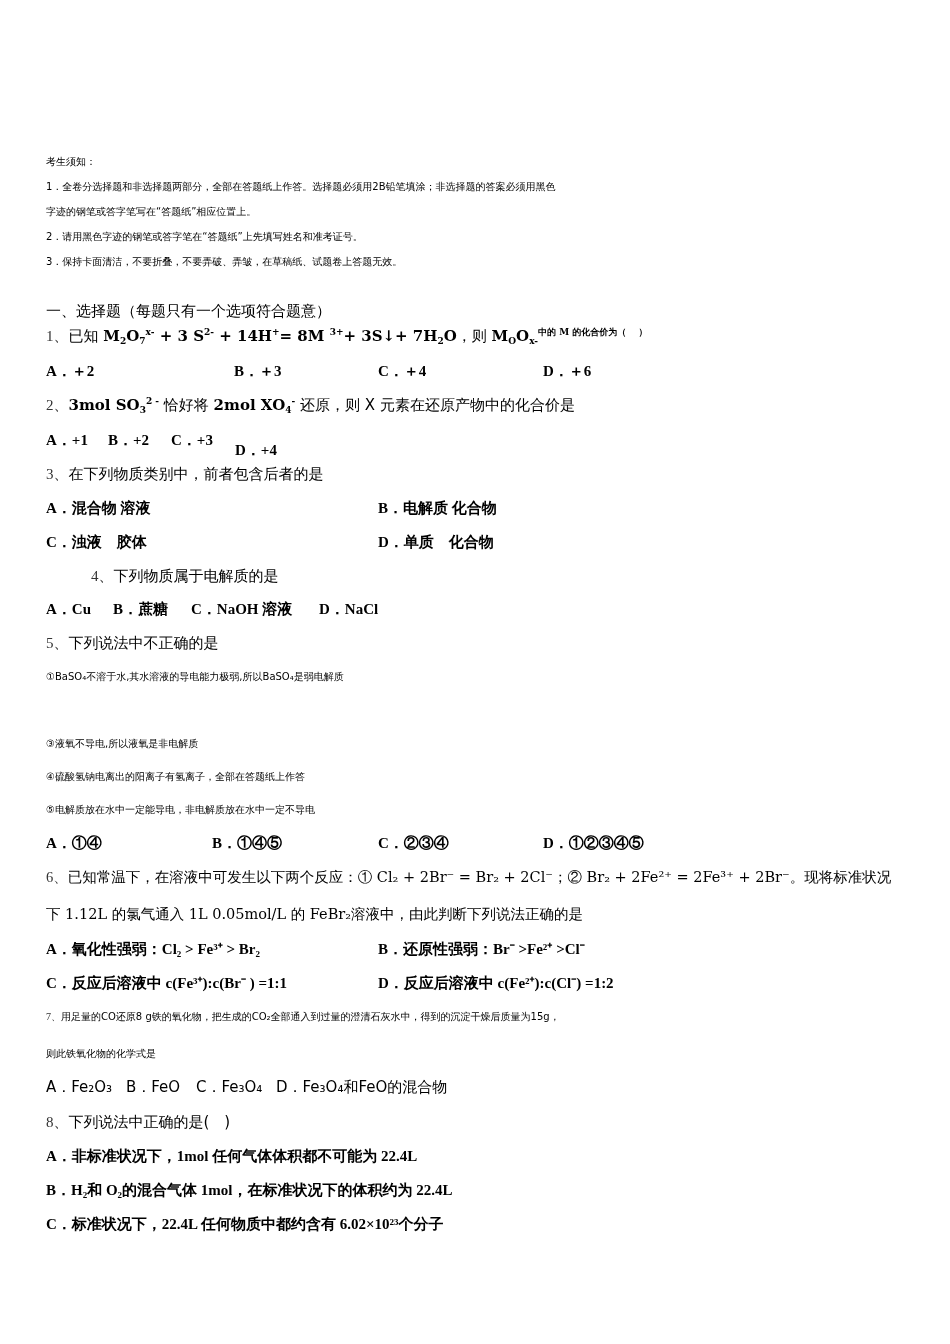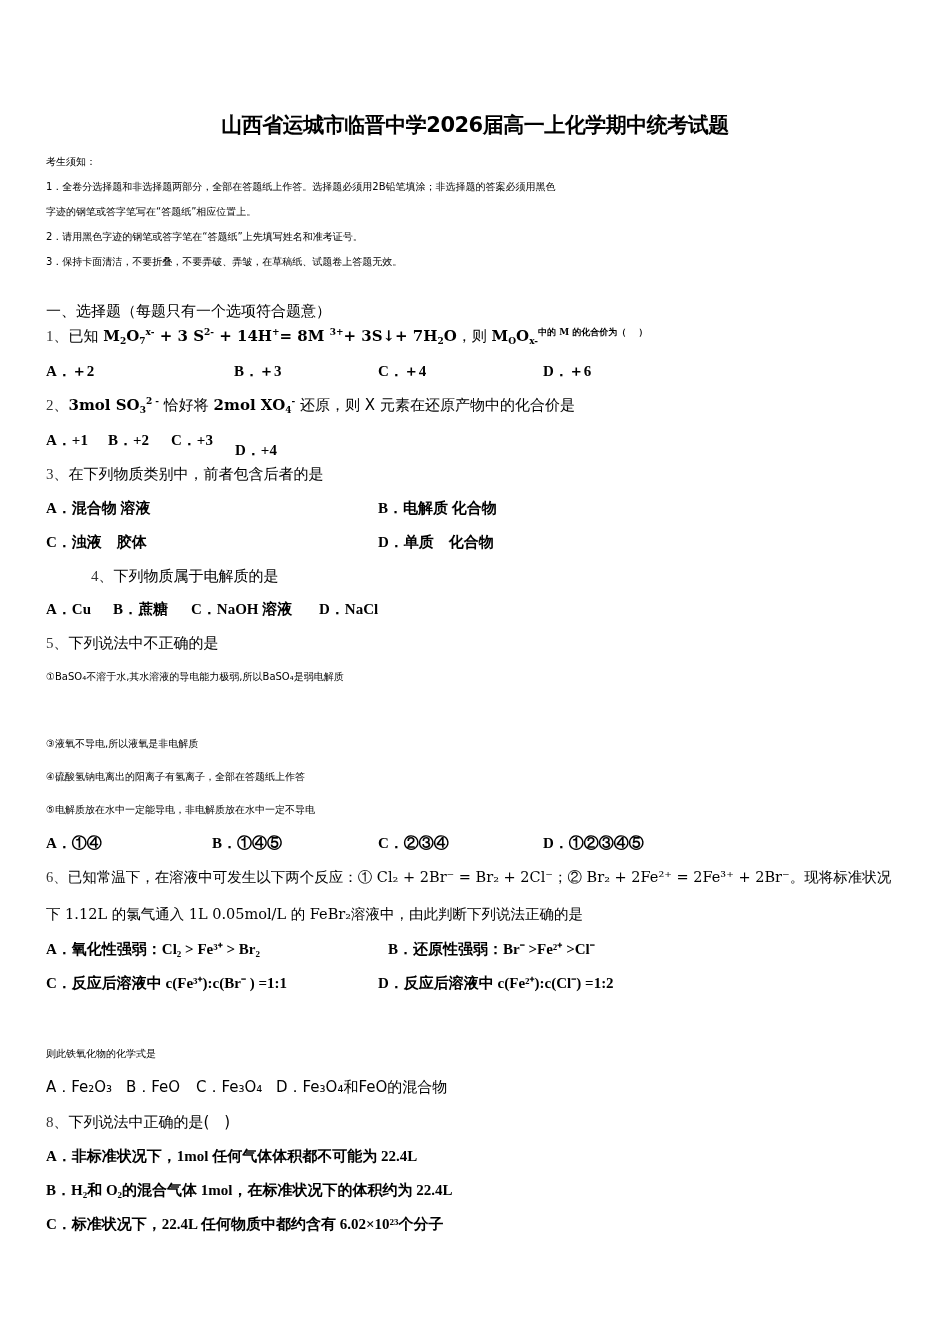--- a/index.html
+++ b/index.html
@@ -17,21 +17,20 @@
   sub { vertical-align:-3px; }
   .opt { position:absolute; white-space:nowrap; font-size:15px; line-height:20px; }
   .optl { font-weight:bold; font-family:"Liberation Serif",serif; }
   .lab { font-family:"DejaVu Sans","Liberation Sans",sans-serif; }
 </style>
 </head>
 <body>
 
 <div class="page">
 
-  <div class="title">山西省运城市临晋中学2026届高一上化学期中统考试题</div>
 
   <div class="line sans" style="top:152px;">考生须知：</div>
   <div class="line sans" style="top:177px;">1．全卷分选择题和非选择题两部分，全部在答题纸上作答。选择题必须用2B铅笔填涂；非选择题的答案必须用黑色</div>
   <div class="line sans" style="top:202px;">字迹的钢笔或答字笔写在“答题纸”相应位置上。</div>
   <div class="line sans" style="top:227px;">2．请用黑色字迹的钢笔或答字笔在“答题纸”上先填写姓名和准考证号。</div>
   <div class="line sans" style="top:252px;">3．保持卡面清洁，不要折叠，不要弄破、弄皱，在草稿纸、试题卷上答题无效。</div>
 
   <div class="line lab" style="top:301px;">一、选择题（每题只有一个选项符合题意）</div>
 
   <div class="line" style="top:326px;">
@@ -76,24 +75,27 @@
   <div class="opt optl" style="top:833px;left:46px;">A．①④</div>
   <div class="opt optl" style="top:833px;left:212px;">B．①④⑤</div>
   <div class="opt optl" style="top:833px;left:378px;">C．②③④</div>
   <div class="opt optl" style="top:833px;left:543px;">D．①②③④⑤</div>
 
   <div class="line" style="top:867px;font-size:14.5px;">
     <span class="num">6、</span><span>已知常温下，在溶液中可发生以下两个反应：① Cl₂ + 2Br⁻ = Br₂ + 2Cl⁻；② Br₂ + 2Fe²⁺ = 2Fe³⁺ + 2Br⁻。现将标准状况</span>
   </div>
   <div class="line" style="top:904px;font-size:14.5px;">下 1.12L 的氯气通入 1L 0.05mol/L 的 FeBr₂溶液中，由此判断下列说法正确的是</div>
   <div class="opt optl" style="top:939px;left:46px;">A．氧化性强弱：Cl₂ &gt; Fe³⁺ &gt; Br₂</div>
-  <div class="opt optl" style="top:939px;left:378px;margin-left:10px;">B．还原性强弱：Br⁻ &gt;Fe²⁺ &gt;Cl⁻</div>
+  <div class="opt optl" style="top:939px;left:378px;">B．还原性强弱：Br⁻ &gt;Fe²⁺ &gt;Cl⁻</div>
   <div class="opt optl" style="top:973px;left:46px;">C．反应后溶液中 c(Fe³⁺):c(Br⁻ ) =1:1</div>
   <div class="opt optl" style="top:973px;left:378px;">D．反应后溶液中 c(Fe²⁺):c(Cl⁻) =1:2</div>
 
+  <div class="line sans" style="top:1007px;">
+    <span class="num">7、</span><span>用足量的CO还原8 g铁的氧化物，把生成的CO₂全部通入到过量的澄清石灰水中，得到的沉淀干燥后质量为15g，</span>
+  </div>
   <div class="line sans" style="top:1044px;">则此铁氧化物的化学式是</div>
   <div class="opt sans" style="top:1077px;left:46px;">A．Fe₂O₃</div>
   <div class="opt sans" style="top:1077px;left:126px;">B．FeO</div>
   <div class="opt sans" style="top:1077px;left:196px;">C．Fe₃O₄</div>
   <div class="opt sans" style="top:1077px;left:276px;">D．Fe₃O₄和FeO的混合物</div>
 
   <div class="line" style="top:1112px;">
     <span class="num">8、</span><span class="lab">下列说法中正确的是(　)</span>
   </div>
   <div class="opt optl" style="top:1146px;left:46px;">A．非标准状况下，1mol 任何气体体积都不可能为 22.4L</div>

